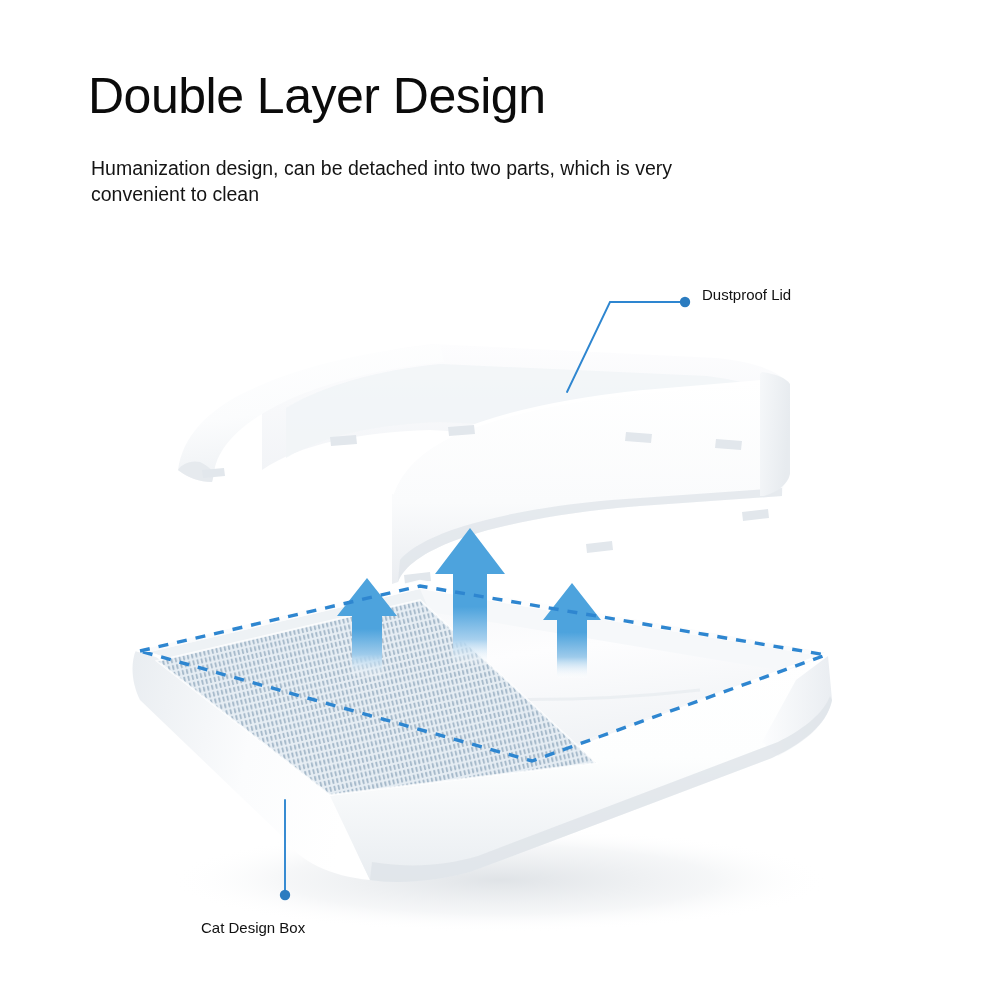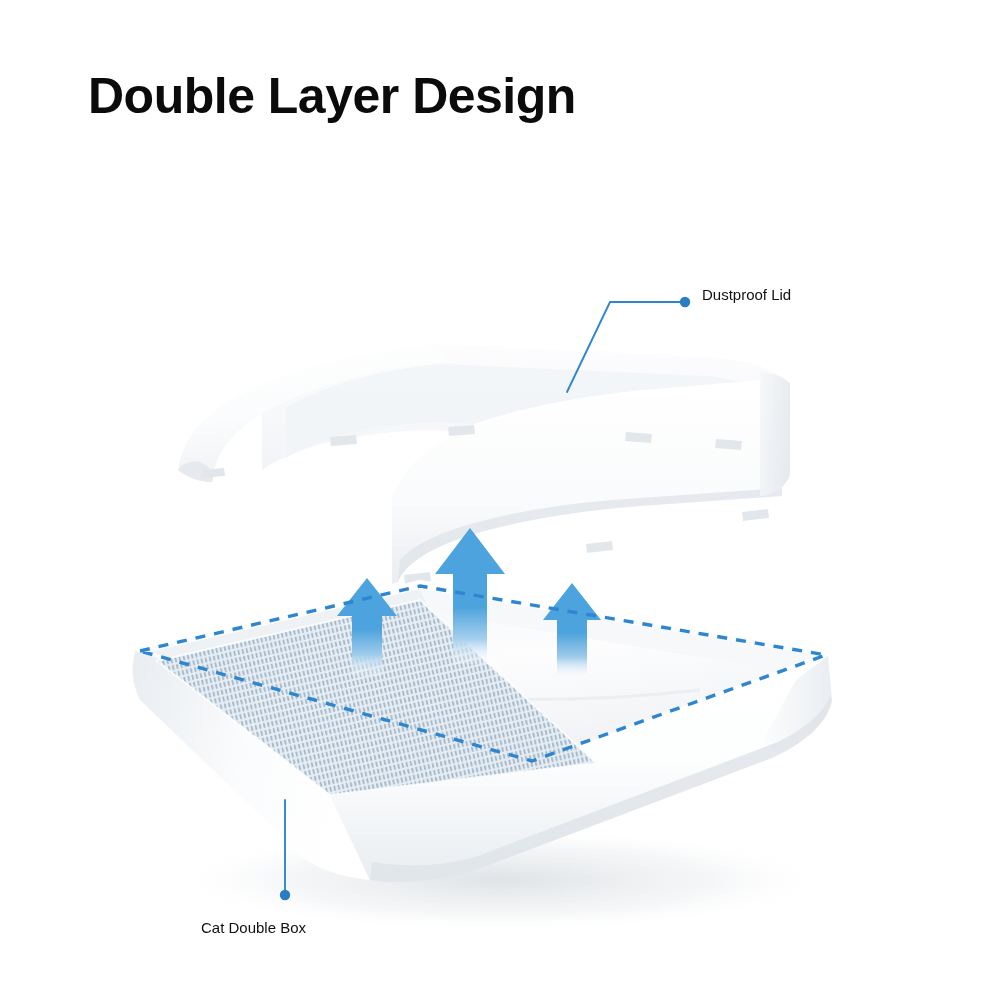--- a/index.html
+++ b/index.html
@@ -19,21 +19,21 @@
     background: #ffffff;
     overflow: hidden;
   }
 
   
   #title {
     position: absolute;
     left: 88px;
     top: 68px;
     font-size: 50px;
-    font-weight: bold;
+    font-weight: normal;
     letter-spacing: -0.5px;
     color: #0b0b0b;
     line-height: 1.15;
     white-space: nowrap;
   }
   #subtitle {
     position: absolute;
     left: 91px;
     top: 156px;
     width: 640px;
@@ -69,20 +69,21 @@
     top: 919px;
   }
 </style>
 </head>
 <body>
 
 <div id="page">
 
   <div id="title">Double Layer Design</div>
 
+  <div id="subtitle">Humanization design, can be detached into two parts, which is very convenient to clean</div>
 
   <div id="scene">
     <svg width="1000" height="1000" viewBox="0 0 1000 1000" xmlns="http://www.w3.org/2000/svg">
       <defs>
 
         <linearGradient id="lidTopG" x1="0" y1="0" x2="0.25" y2="1">
           <stop offset="0%" stop-color="#ffffff"></stop>
           <stop offset="55%" stop-color="#fbfcfd"></stop>
           <stop offset="100%" stop-color="#eef1f4"></stop>
         </linearGradient>
@@ -331,15 +332,15 @@
         <circle cx="685" cy="302" r="5.2" fill="#2b7cc0"></circle>
 
         <path d="M 285,800 L 285,890" fill="none" stroke="#2e86d0" stroke-width="1.9" stroke-linecap="round"></path>
         <circle cx="285" cy="895" r="5.2" fill="#2b7cc0"></circle>
       </g>
     </svg>
   </div>
 
   <div class="callout-label" id="label-lid">Dustproof Lid</div>
 
-  <div class="callout-label" id="label-box">Cat Double Box</div>
+  <div class="callout-label" id="label-box">Cat Design Box</div>
 
 </div>
 
 </body></html>

